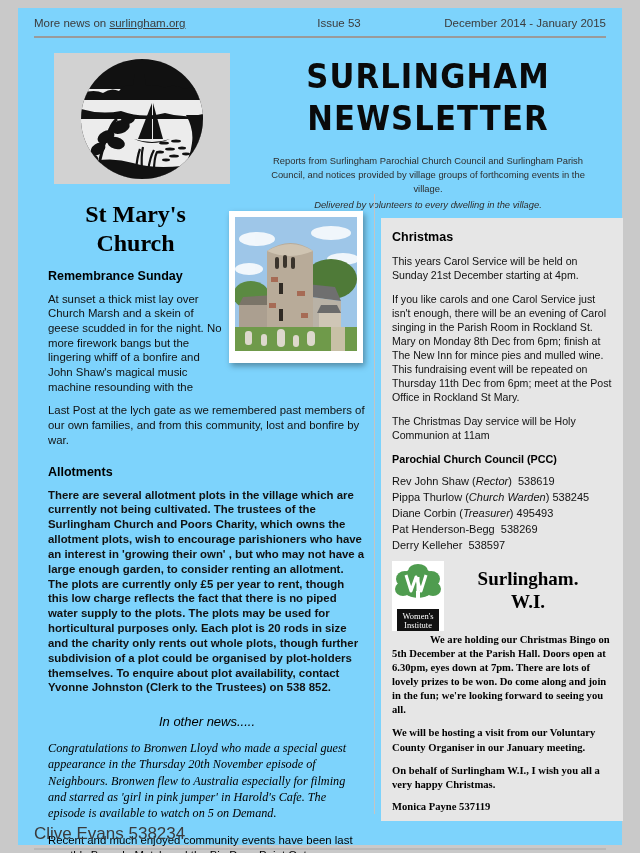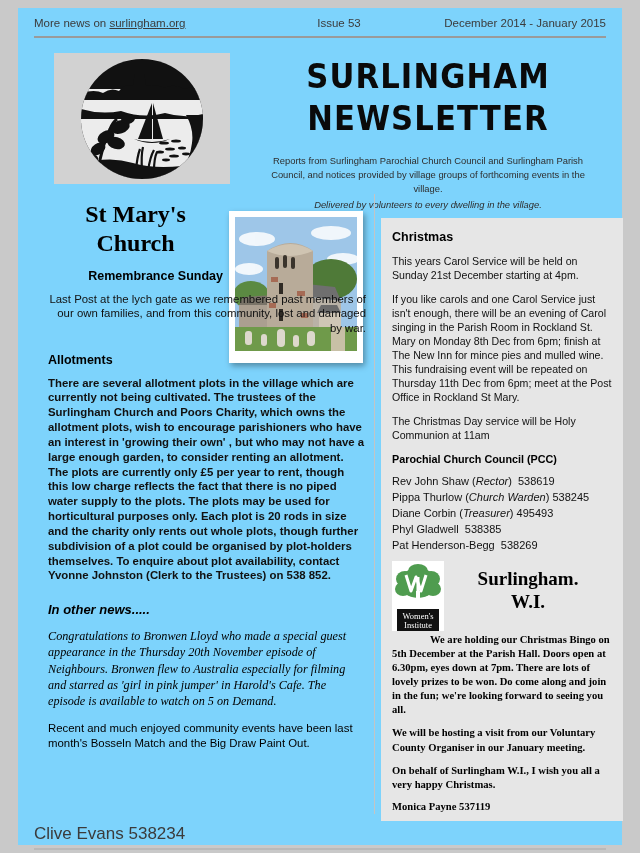--- a/index.html
+++ b/index.html
@@ -80,27 +80,27 @@
     box-sizing:border-box;
     box-shadow:2px 3px 6px rgba(0,0,0,0.35);
   }
   .churchphoto svg{display:block;width:100%;height:100%;}
   h3.sec{
     font-size:12.5px;font-weight:bold;color:#000;margin:0 0 9px 0;
   }
   p.body{
     font-size:11.4px;line-height:1.29;color:#111;margin:0 0 9px 0;
   }
-  .remem{width:318px;text-align:right;}
+  .remem{width:318px;}
   .remem .narrow{width:175px;}
   .allot{margin-top:17px;}
   .allot p{font-weight:bold;font-size:11.4px;line-height:1.30;}
   .othernews{margin-top:19px;}
   .othernews h3{
-    font-size:13px;font-weight:bold;font-style:italic;margin:0 0 11px 0;
+    font-size:13px;font-weight:normal;font-style:italic;margin:0 0 11px 0;text-align:center;
   }
   .othernews .serif-it{
     font-family:"Liberation Serif",serif;
     font-style:italic;
     font-size:12.2px;
     line-height:1.33;
     margin:0 0 12px 0;
   }
   .othernews .plain{font-size:11.4px;line-height:1.30;margin:0;}
   
@@ -282,21 +282,22 @@
   </div>
 
   <div class="leftcol">
     <div class="stmary">
       <span>St Mary's</span><br>
       <span>Church</span>
     </div>
 
     <div class="remem">
       <h3 class="sec narrow">Remembrance Sunday</h3>
-      <p class="body">Last Post at the lych gate as we remembered past members of our own families, and from this community, lost and damaged by war.</p>
+      <p class="body narrow">At sunset a thick mist lay over Church Marsh and a skein of geese scudded in for the night. No more firework bangs but the lingering whiff of a bonfire and John Shaw's magical music machine resounding with the</p>
+      <p class="body">Last Post at the lych gate as we remembered past members of our own families, and from this community, lost and bonfire by war.</p>
     </div>
 
     <div class="allot">
       <h3 class="sec">Allotments</h3>
       <p class="body">There are several allotment plots in the village which are currently not being cultivated. The trustees of the Surlingham Church and Poors Charity, which owns the allotment plots, wish to encourage parishioners who have an interest in 'growing their own' , but who may not have a large enough garden, to consider renting an allotment. The plots are currently only £5 per year to rent, though this low charge reflects the fact that there is no piped water supply to the plots. The plots may be used for horticultural purposes only. Each plot is 20 rods in size and the charity only rents out whole plots, though further subdivision of a plot could be organised by plot-holders themselves. To enquire about plot availability, contact Yvonne Johnston (Clerk to the Trustees) on 538 852.</p>
     </div>
 
     <div class="othernews">
       <h3>In other news.....</h3>
       <p class="serif-it">Congratulations to Bronwen Lloyd who made a special guest appearance in the Thursday 20th November episode of Neighbours. Bronwen flew to Australia especially for filming and starred as 'girl in pink jumper' in Harold's Cafe. The episode is available to watch on 5 on Demand.</p>
@@ -307,21 +308,20 @@
   <div class="panel panel-christmas">
     <h3>Christmas</h3>
     <p>This years Carol Service will be held on Sunday 21st December starting at 4pm.</p>
     <p>If you like carols and one Carol Service just isn't enough, there will be an evening of Carol singing in the Parish Room in Rockland St. Mary on Monday 8th Dec from 6pm; finish at The New Inn for mince pies and mulled wine. This fundraising event will be repeated on Thursday 11th Dec from 6pm; meet at the Post Office in Rockland St Mary.</p>
     <p>The Christmas Day service will be Holy Communion at 11am</p>
     <div class="pcc-head">Parochial Church Council (PCC)</div>
     <div class="pcc-list">
       <div><span>Rev John Shaw</span> (<span class="role">Rector</span>)&nbsp; <span>538619</span></div>
       <div><span>Pippa Thurlow</span> (<span class="role">Church Warden</span>) <span>538245</span></div>
       <div><span>Diane Corbin</span> (<span class="role">Treasurer</span>) <span>495493</span></div>
-      <div><span>Phyl Gladwell</span>&nbsp; <span>538385</span></div>
       <div><span>Pat Henderson-Begg</span>&nbsp; <span>538269</span></div>
       <div><span>Derry Kelleher</span>&nbsp; <span>538597</span></div>
       <div><span>Clive Evans</span>&nbsp; <span>538234</span></div>
     </div>
   </div>
 
   <div class="panel panel-wi">
     <div class="wi-top">
       <div class="wi-logo">
         <svg viewBox="0 0 52 70" xmlns="http://www.w3.org/2000/svg">

